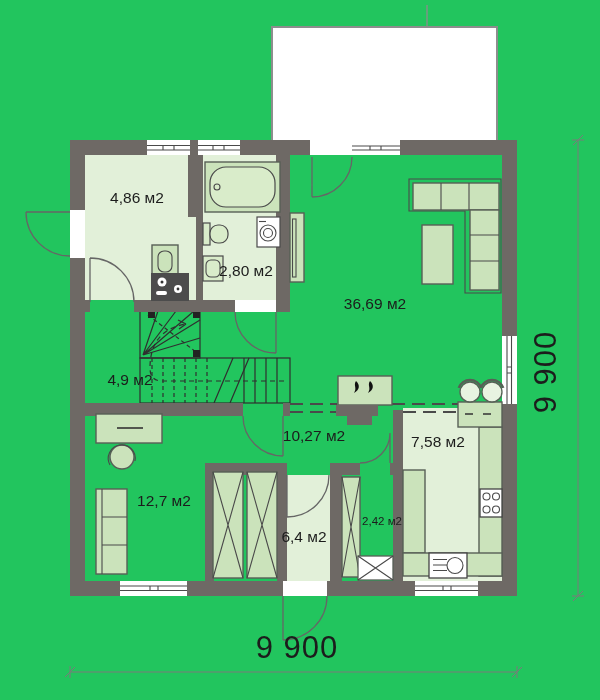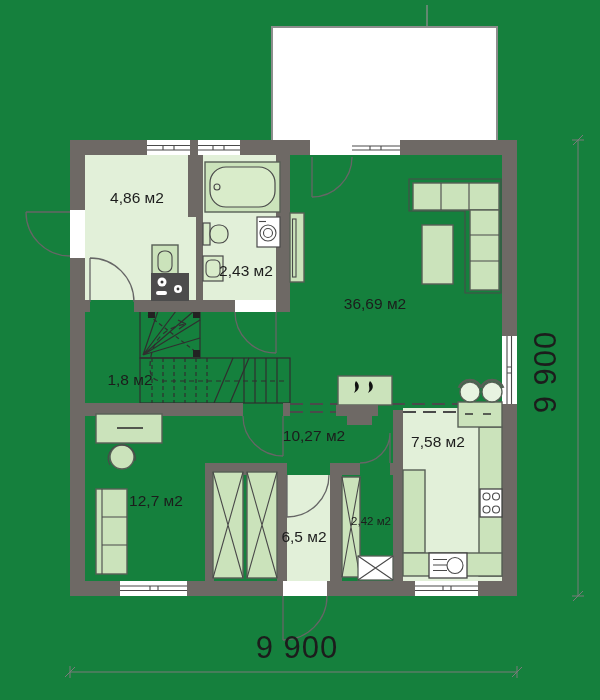--- a/index.html
+++ b/index.html
@@ -1,31 +1,31 @@
 <!DOCTYPE html>
 <html style="--wall: #6e6965; --room-fill: #e2f0d9; --furniture-fill: #cbe3bb; --fixture-fill: #d9ecca; --appliance-dark: #4c4c4c; --line: #4a4a4a;"><head>
 <meta charset="utf-8">
 <style>
   html,body{margin:0;padding:0;background:#fff;}
-  #plan{position:relative;width:600px;height:700px;background:#15803d;overflow:hidden;
+  #plan{position:relative;width:600px;height:700px;background:#22c55e;overflow:hidden;
         font-family:"Liberation Sans",sans-serif;}
   #plan svg{position:absolute;left:0;top:0;}
   .wall{fill:var(--wall,#6e6965);}
   .floor{fill:var(--room-fill,#e2f0d9);}
   .opening{fill:#ffffff;}
   .furn{fill:var(--furniture-fill,#cbe3bb);stroke:#575f56;stroke-width:1.4;}
   .fix{fill:var(--fixture-fill,#d9ecca);stroke:#4a4a4a;stroke-width:1.2;}
   .thin{stroke:#4a4a4a;stroke-width:1.1;fill:none;}
   .door{stroke:#666;stroke-width:1.3;fill:none;}
   .stair{stroke:#2f2f2f;stroke-width:1.2;fill:none;}
   .dashline{stroke:#4a4a4a;stroke-width:2;fill:none;stroke-dasharray:13 7;}
   .dim{stroke:#7a7a7a;stroke-width:1;fill:none;}
   .lbl{position:absolute;transform:translate(-50%,-50%);font-size:15.5px;color:#1c1c1c;
        white-space:nowrap;z-index:5;}
-  .lbl.small{font-size:11.5px;}
+  .lbl.small{font-size:11.5px;margin-left:11px;}
   .lbl.dimtxt{font-size:31px;letter-spacing:1px;}
   .lbl.rot{transform:translate(-50%,-50%) rotate(-90deg);}
 </style>
 </head>
 <body>
 
 <div id="plan">
 <svg width="600" height="700" viewBox="0 0 600 700">
 
   <g>
@@ -234,24 +234,24 @@
       <path class="dim" d="M65,677 L75,667 M512,677 L522,667"></path>
     </g>
     <g>
       <path class="dim" d="M578,140 V596 M572,140 H584 M572,596 H584"></path>
       <path class="dim" d="M573,145 L583,135 M573,601 L583,591"></path>
     </g>
   </g>
 </svg>
 
   <div class="lbl" style="left:137px;top:198px">4,86 м2</div>
-  <div class="lbl" style="left:246px;top:271px">2,43 м2</div>
+  <div class="lbl" style="left:246px;top:271px">2,80 м2</div>
   <div class="lbl" style="left:375px;top:304px">36,69 м2</div>
-  <div class="lbl" style="left:130px;top:380px">1,8 м2</div>
+  <div class="lbl" style="left:130px;top:380px">4,9 м2</div>
   <div class="lbl" style="left:314px;top:436px">10,27 м2</div>
   <div class="lbl" style="left:438px;top:442px">7,58 м2</div>
-  <div class="lbl" style="left:156px;top:501px">12,7 м2</div>
-  <div class="lbl" style="left:304px;top:537px">6,5 м2</div>
+  <div class="lbl" style="left:164px;top:501px">12,7 м2</div>
+  <div class="lbl" style="left:304px;top:537px">6,4 м2</div>
   <div class="lbl small" style="left:371px;top:521px">2,42 м2</div>
 
   <div class="lbl dimtxt" style="left:297px;top:648px">9 900</div>
   <div class="lbl dimtxt rot" style="left:546px;top:372px">9 900</div>
 </div>
 
 </body></html>

